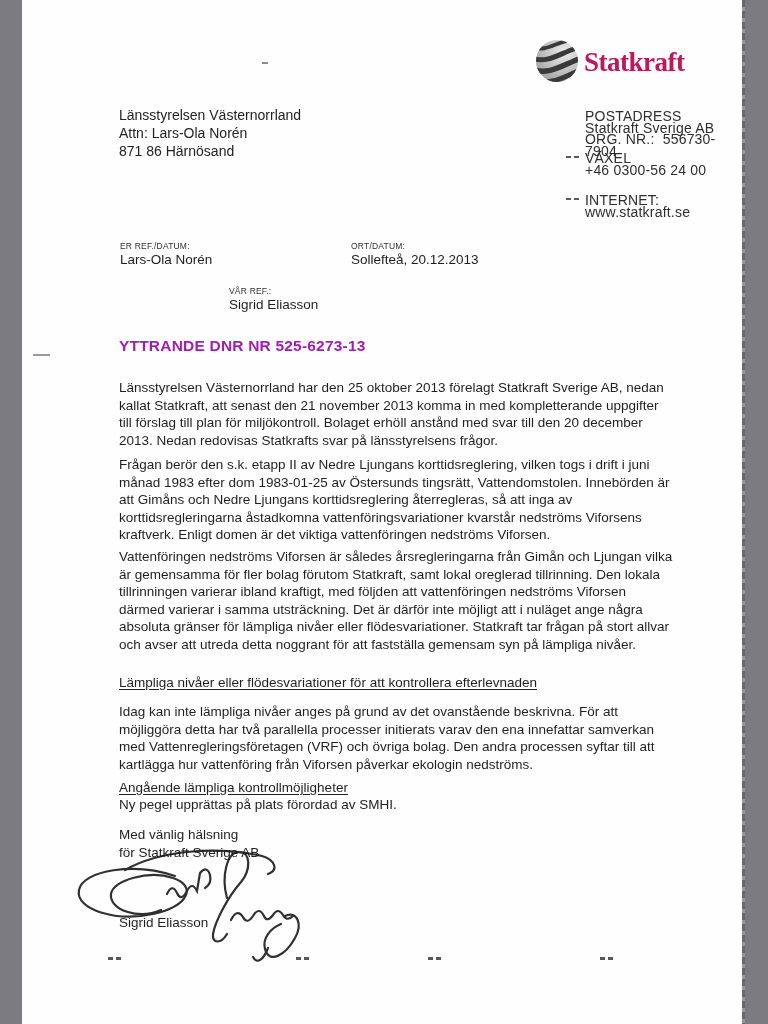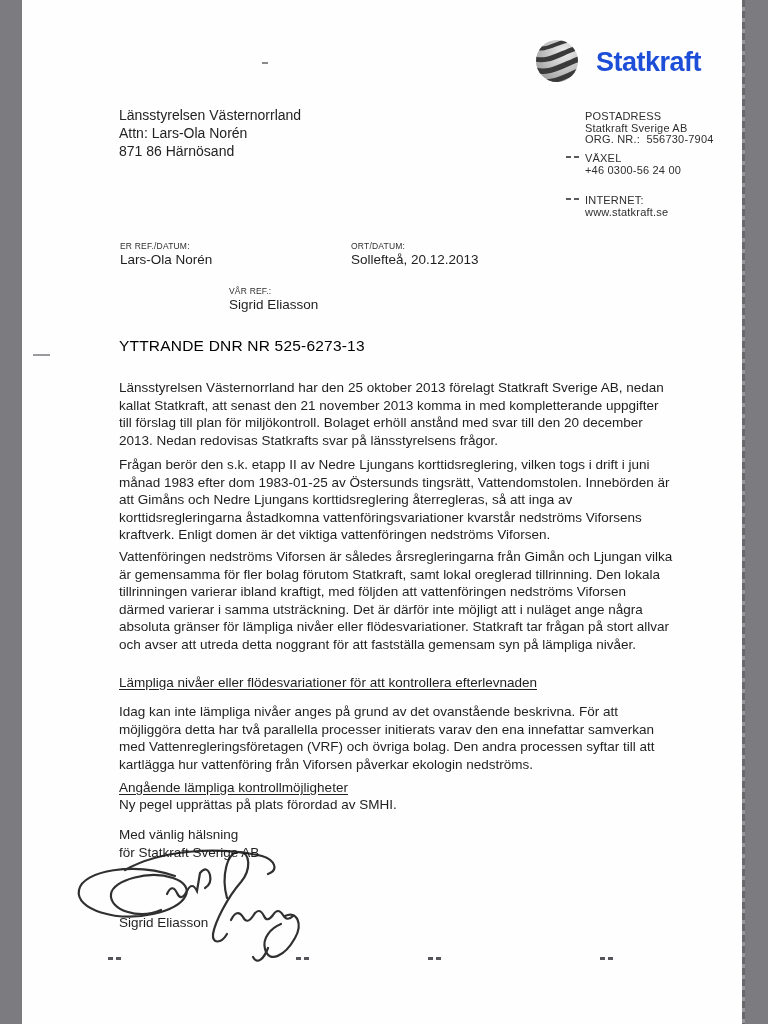--- a/index.html
+++ b/index.html
@@ -14,34 +14,34 @@
   .scan-edge-line{position:absolute;left:742px;top:0;width:3px;height:1024px;
     background:repeating-linear-gradient(180deg,#4f4f53 0 7px,#85858a 7px 11px);opacity:.85;}
   .scan-border-right{position:absolute;left:745px;top:0;width:23px;height:1024px;background:#7c7c80;}
   .page{position:absolute;left:22px;top:0;width:720px;height:1024px;background:#fefefe;}
   
   .abs{position:absolute;}
   .speck{left:240px;top:62px;width:6px;height:2px;background:#8a8a8a;}
   .margin-dash{left:11px;top:354px;width:17px;height:2px;background:#9a9a9e;}
   .logo{left:512px;top:38px;display:flex;align-items:center;}
   .logo svg{width:46px;height:46px;display:block;}
-  .logo-text{font-size:27px;font-weight:bold;color:#1d4ed8;letter-spacing:-0.5px;margin-left:16px;margin-top:2px;}
+  .logo-text{font-size:27px;font-weight:bold;color:#be185d;letter-spacing:-0.5px;margin-left:4px;margin-top:2px;font-family:Liberation Serif, serif;}
   .recipient{left:97px;top:106px;font-size:14px;line-height:18px;color:#232323;}
-  .small-block{font-size:11px;line-height:11.5px;color:#2e2e2e;letter-spacing:.2px;}
+  .small-block{font-size:14px;line-height:11.5px;color:#2e2e2e;letter-spacing:.2px;}
   .contact-postadress{left:563px;top:111px;}
   .contact-vaxel{left:563px;top:153px;}
   .contact-internet{left:563px;top:195px;}
   .tiny-dashes{width:13px;height:2px;display:flex;justify-content:space-between;}
   .tiny-dashes i{display:block;width:5px;height:2px;background:#5a5a5e;}
   .dash-vaxel{left:544px;top:156px;}
   .dash-internet{left:544px;top:198px;}
   .ref-label{font-size:8.5px;color:#2e2e2e;letter-spacing:.2px;top:241px;}
   .ref-value{font-size:13.5px;color:#1e1e1e;top:252px;}
   .ref-col1{left:98px;}  .ref-col2{left:207px;margin-top:45px;}  .ref-col3{left:329px;}
-  .doc-title{left:97px;top:337px;font-size:15.5px;font-weight:normal;color:#000000;letter-spacing:.2px;}
+  .doc-title{left:97px;top:337px;font-size:15.5px;font-weight:bold;color:#a21caf;letter-spacing:.2px;}
   .para{left:97px;width:556px;font-size:13.5px;line-height:17.5px;color:#1f1f1f;}
   .p1{top:379px;} .p2{top:456px;} .p3{top:548px;}
   .sec-heading{left:97px;font-size:13.5px;color:#1f1f1f;text-decoration:underline;text-underline-offset:2px;}
   .h1{top:675px;} .h2{top:780px;}
   .p4{top:703px;} .sec2-body{left:97px;top:797px;font-size:13.5px;color:#1f1f1f;}
   .closing{left:97px;top:826px;font-size:13.5px;line-height:17.5px;color:#1f1f1f;}
   .signature-svg{left:33px;top:846px;width:252px;height:124px;pointer-events:none;}
   .signer-name{left:97px;top:915px;font-size:13.5px;color:#1f1f1f;}
   .bottom-dash{top:957px;width:13px;height:3px;display:flex;justify-content:space-between;}
   .bottom-dash i{display:block;width:5px;height:3px;background:#55555a;}

